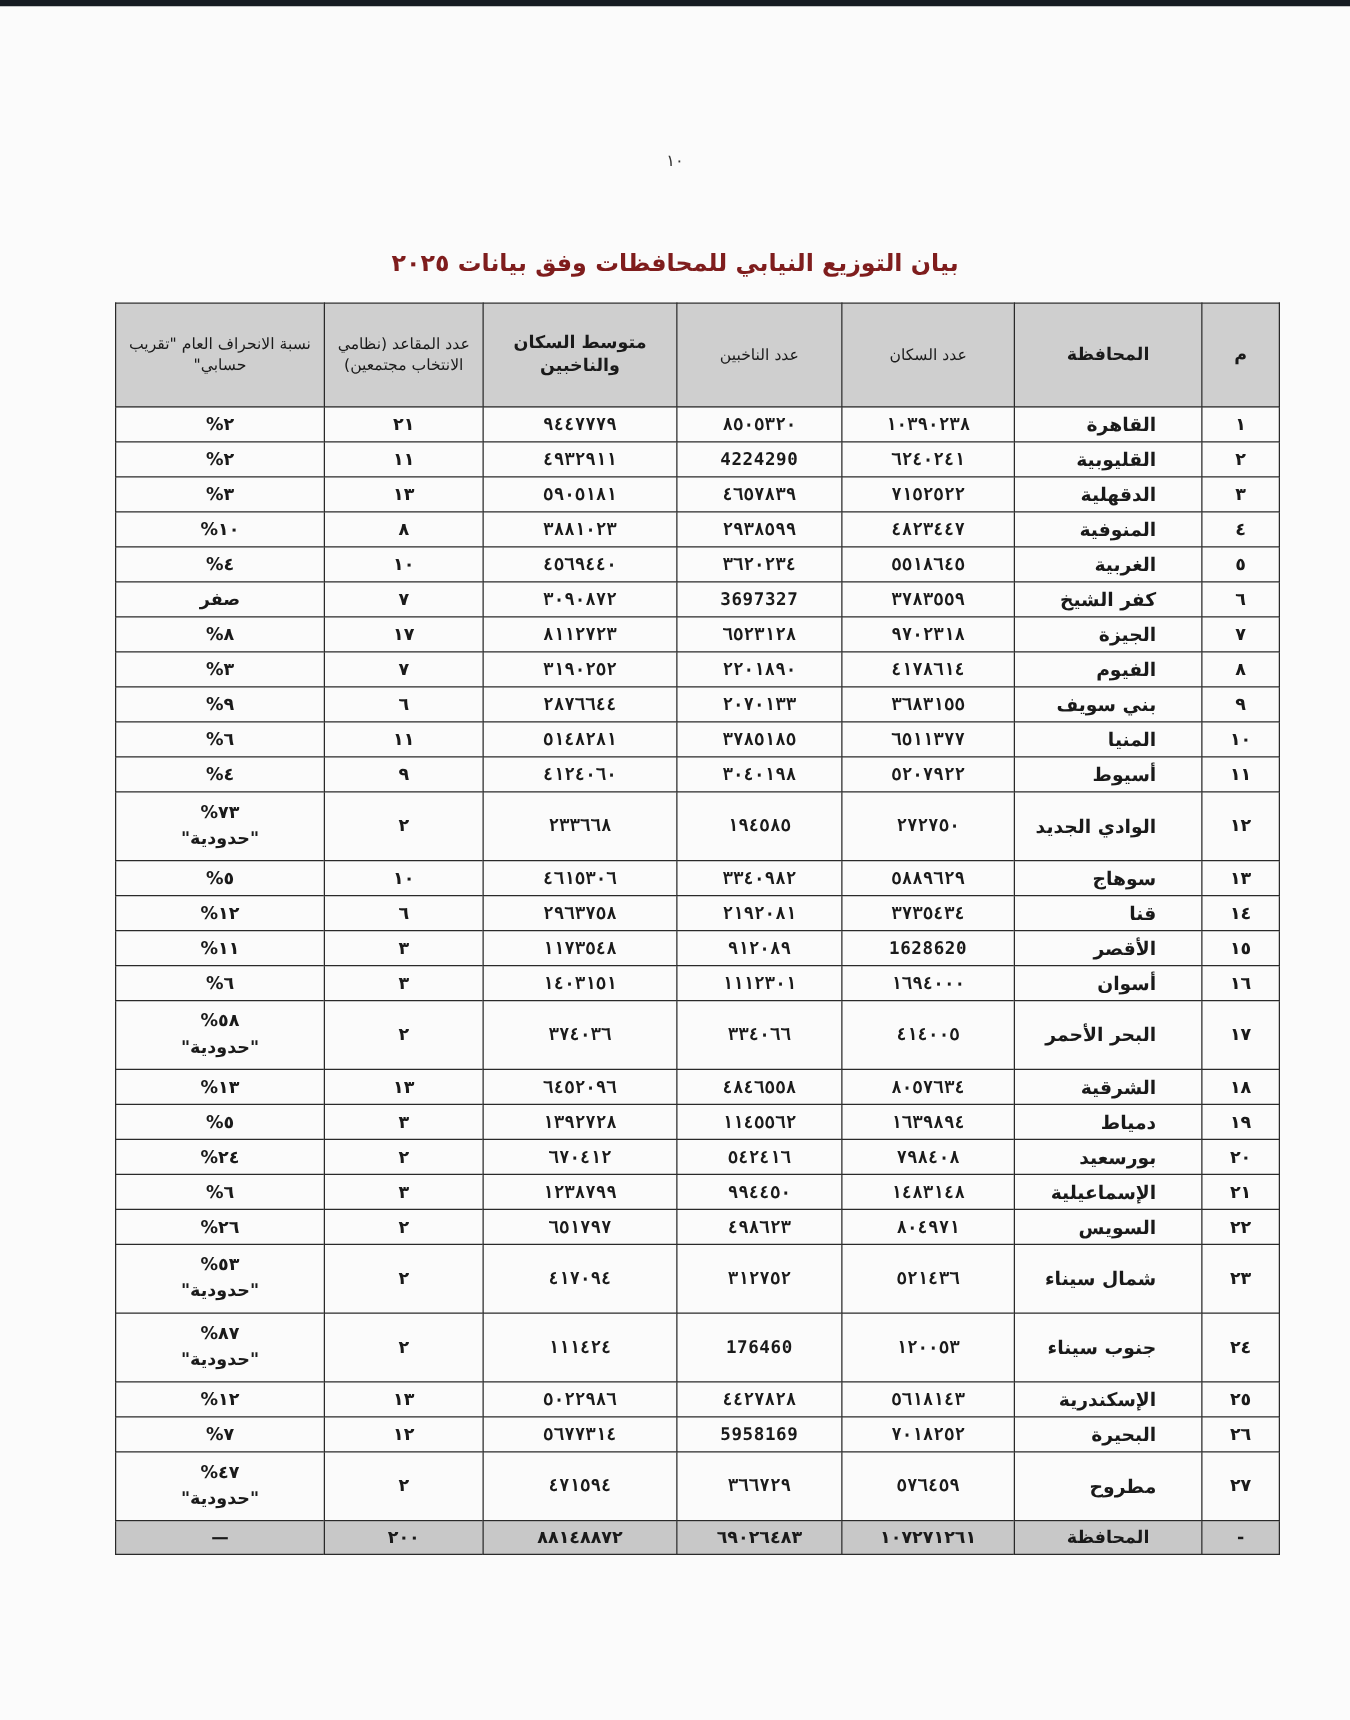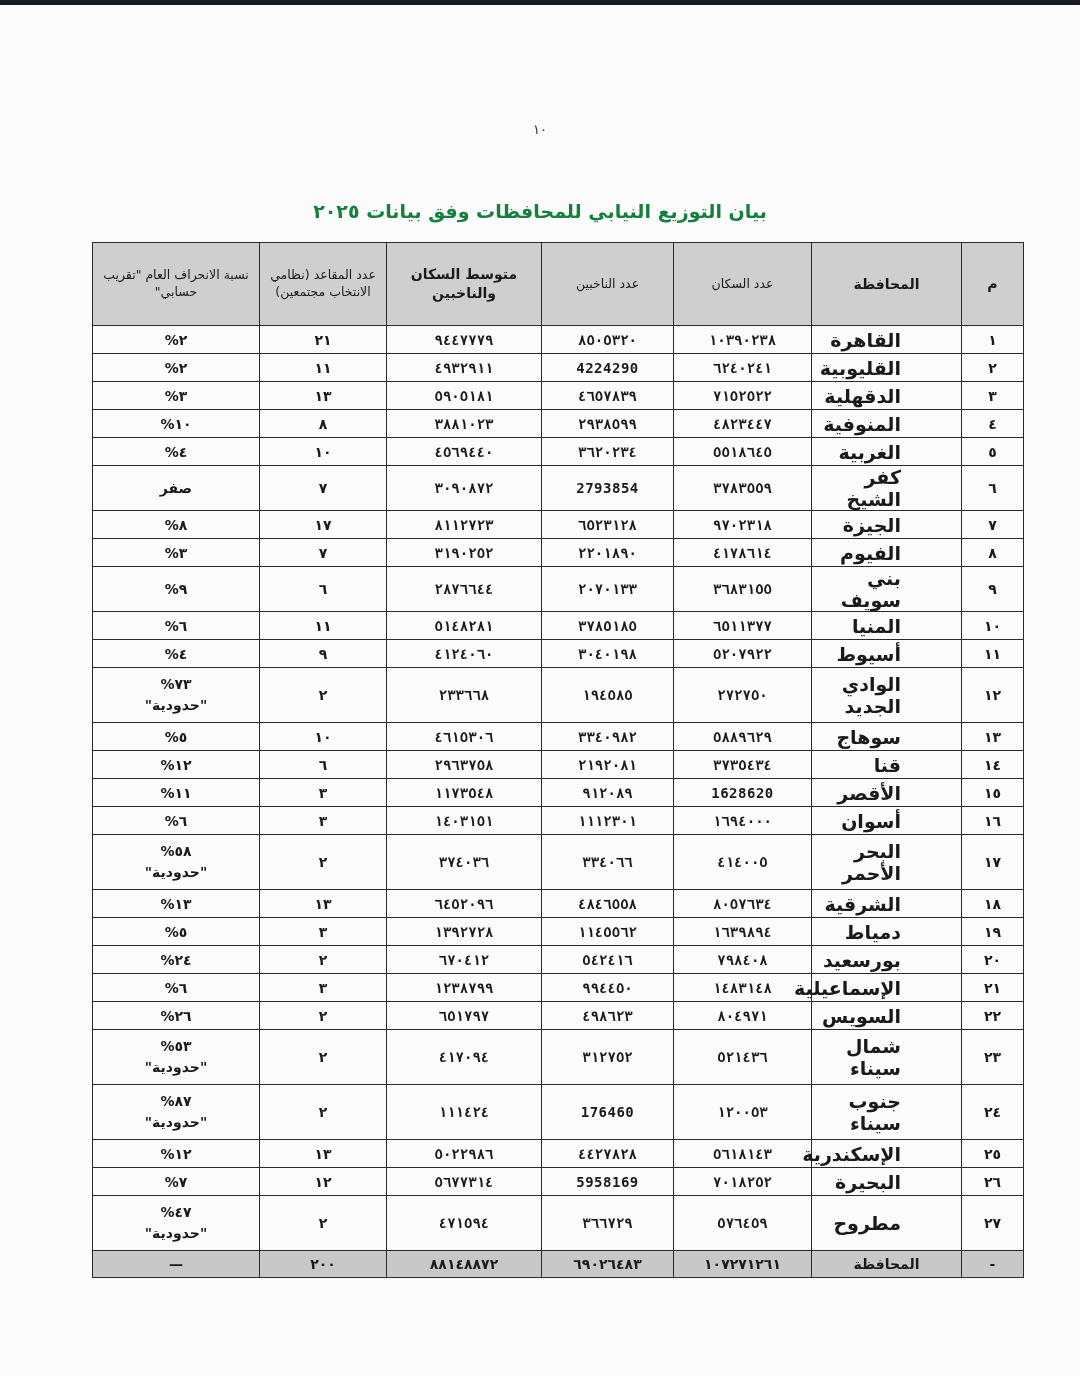--- a/index.html
+++ b/index.html
@@ -4,35 +4,35 @@
   <style>
     html, body { margin: 0; padding: 0; }
     body {
       width: 1080px; height: 1376px; position: relative; overflow: hidden;
       background: #fbfbfb; font-family: "DejaVu Sans", sans-serif; color: #1a1a1a;
     }
     .topbar { position: absolute; top: 0; left: 0; width: 1080px; height: 5px; background: #161c22; }
     .page-num { position: absolute; top: 122px; left: 0; width: 1080px; text-align: center; font-size: 13px; color: #333; }
     .title {
       position: absolute; top: 200px; left: 300px; width: 480px; text-align: center;
-      font-size: 19px; font-weight: bold; direction: rtl; color: #15803d;
+      font-size: 19px; font-weight: bold; direction: rtl; color: #7f1d1d;
     }
     table.dist {
       position: absolute; top: 242px; left: 92px; width: 931px;
       border-collapse: collapse; direction: rtl; table-layout: fixed;
       font-size: 14px; font-weight: bold;
     }
     table.dist th, table.dist td {
       border: 1.5px solid #2a2a2a; text-align: center; vertical-align: middle; padding: 0 4px;
     }
     table.dist thead th { background: #cfcfcf; height: 82px; font-size: 14px; line-height: 1.35; }
     table.dist thead th.small { font-size: 12.5px; font-weight: normal; }
     table.dist tbody td { height: 27px; }
     table.dist tbody tr.tall td { height: 54px; }
-    table.dist tbody td.gov { text-align: right; padding-right: 60px; font-size: 19px; }
+    table.dist tbody td.gov { text-align: right; padding-right: 36px; font-size: 15px; }
     table.dist tbody td.num { font-family: "DejaVu Sans Mono", monospace; font-size: 14px; letter-spacing: 0.5px; }
     table.dist tfoot td { background: #c8c8c8; height: 26px; }
     .pct-note { display: block; line-height: 1.5; }
   </style>
 </head>
 <body>
 
 <div class="topbar"></div>
 <div class="page-num">١٠</div>
 <div class="title">بيان التوزيع النيابي للمحافظات وفق بيانات ٢٠٢٥</div>
@@ -101,21 +101,21 @@
         <td class="num">٥٥١٨٦٤٥</td>
         <td class="num">٣٦٢٠٢٣٤</td>
         <td class="num">٤٥٦٩٤٤٠</td>
         <td>١٠</td>
         <td>٤%</td>
       </tr>
       <tr>
         <td>٦</td>
         <td class="gov">كفر الشيخ</td>
         <td class="num">٣٧٨٣٥٥٩</td>
-        <td class="num">2793854</td>
+        <td class="num">3697327</td>
         <td class="num">٣٠٩٠٨٧٢</td>
         <td>٧</td>
         <td>صفر</td>
       </tr>
       <tr>
         <td>٧</td>
         <td class="gov">الجيزة</td>
         <td class="num">٩٧٠٢٣١٨</td>
         <td class="num">٦٥٢٣١٢٨</td>
         <td class="num">٨١١٢٧٢٣</td>

